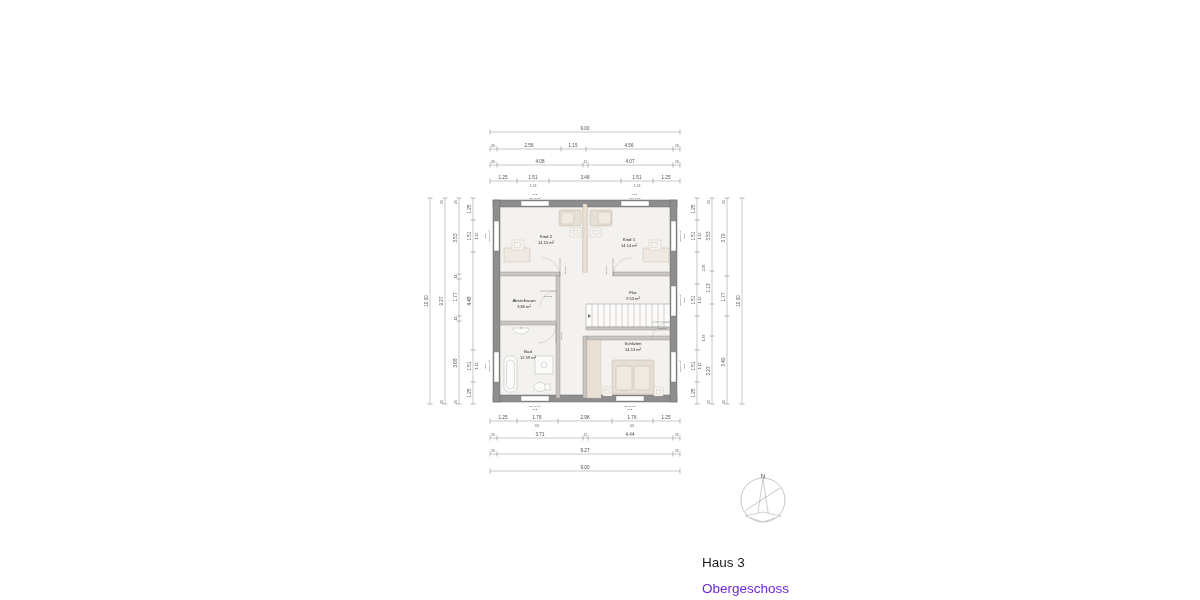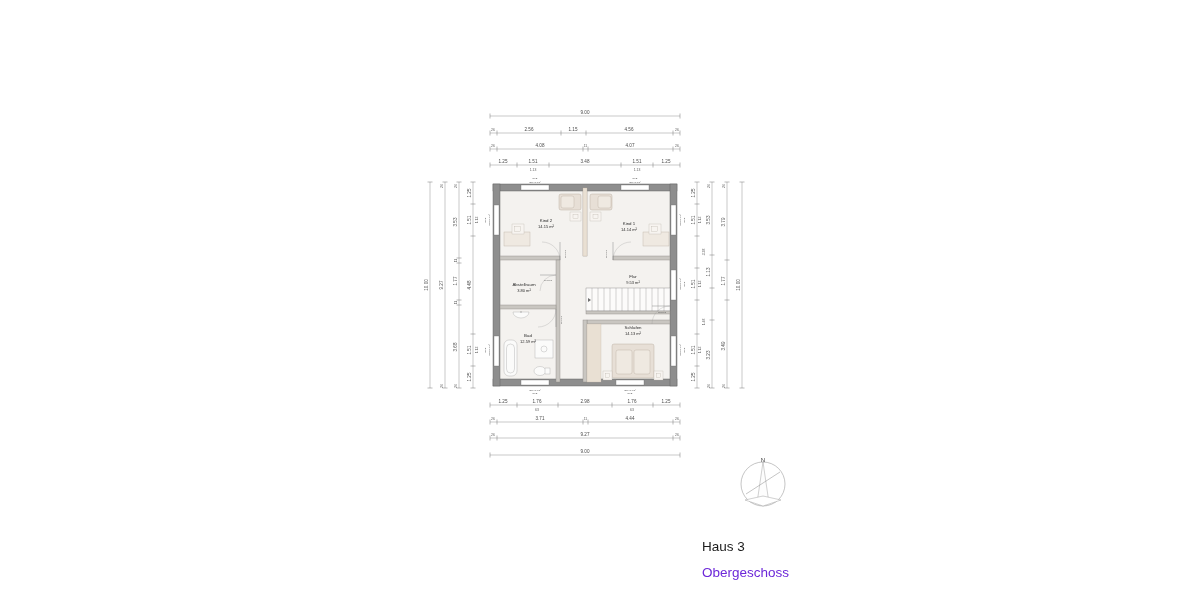--- a/index.html
+++ b/index.html
@@ -9,20 +9,21 @@
     width: 1200px;
     height: 600px;
     overflow: hidden;
     font-family: "Liberation Sans", sans-serif;
   }
   #root {
     position: relative;
     width: 1200px;
     height: 553px;
     background: #ffffff;
+    margin-top: 16px;
   }
   .plan-svg {
     position: absolute;
     left: 0;
     top: 0;
     width: 1200px;
     height: 600px;
   }
   .title-block {
     position: absolute;

